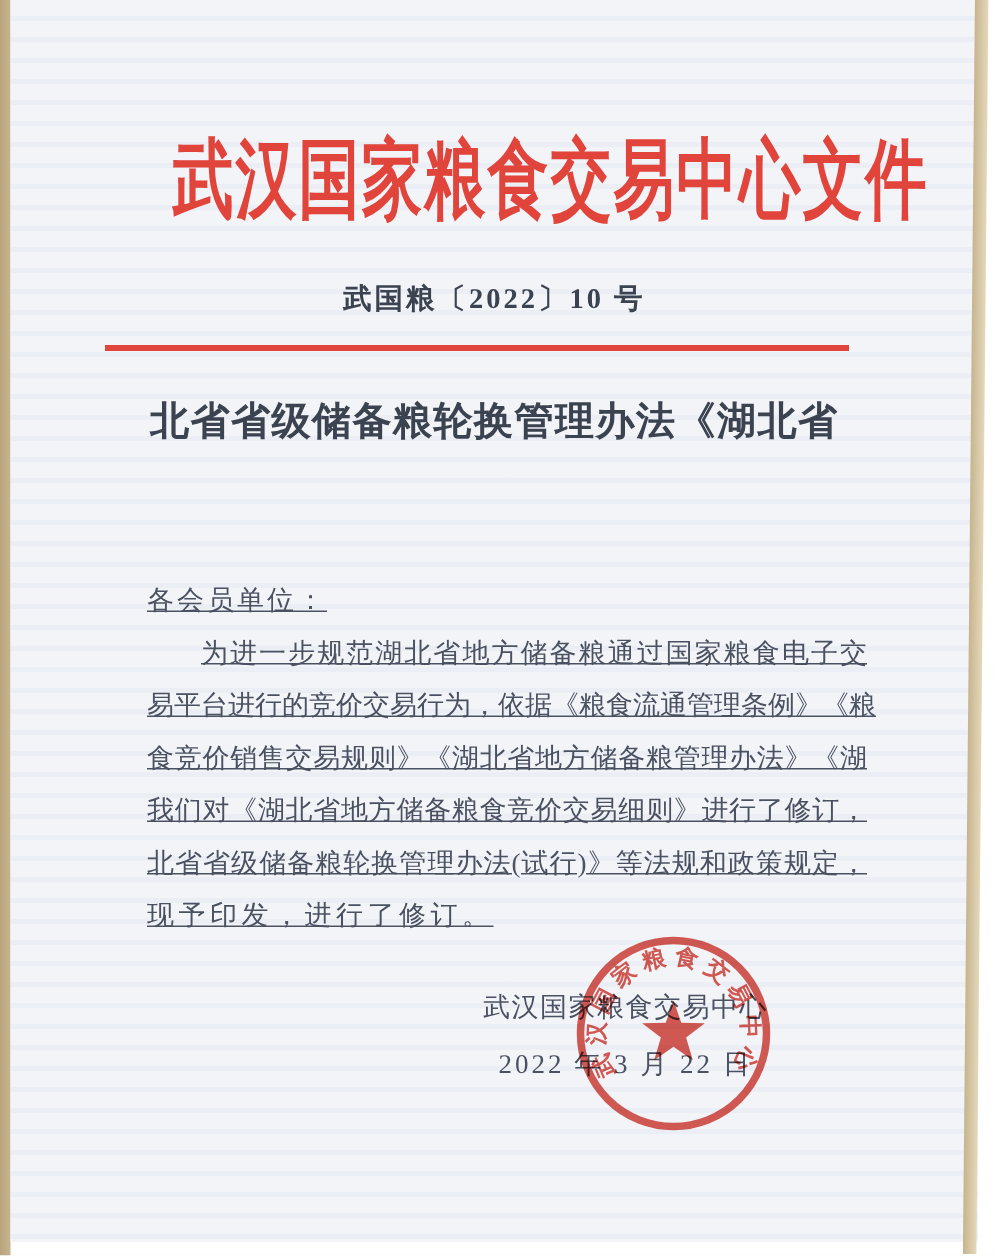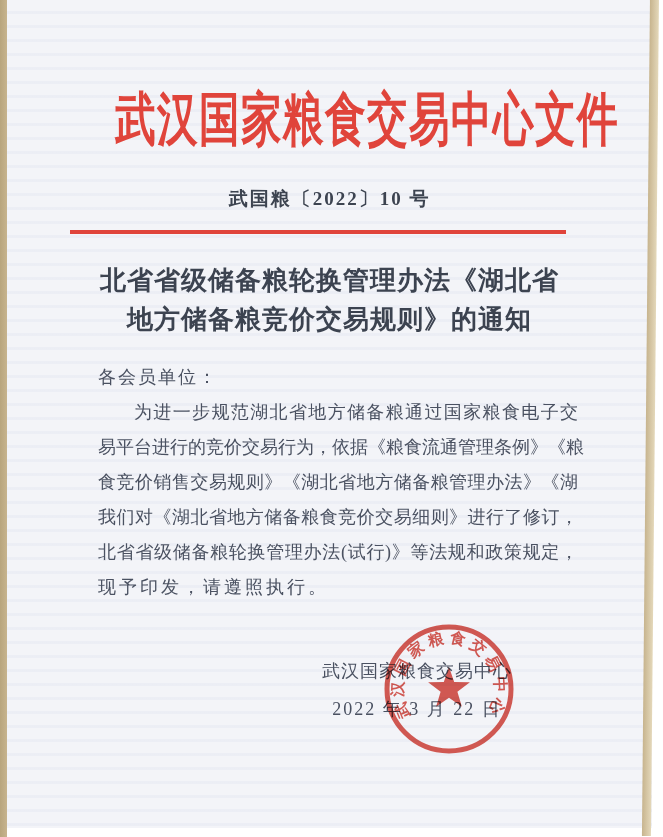--- a/index.html
+++ b/index.html
@@ -80,23 +80,24 @@
   .doc-title{
     position:absolute;left:0;top:261px;width:645px;
     text-align:center;
     color:var(--ink);
     font-weight:bold;
     font-size:26px;
     line-height:39px;
     letter-spacing:1px;
   }
   .body-block{
-    position:absolute;left:91px;top:360px;width:480px;
+    position:absolute;left:91px;top:383px;width:480px;
     color:var(--ink-light);
     font-size:18px;
+    text-decoration:underline;
   }
   .salutation{
     height:35px;line-height:35px;
     letter-spacing:2px;
     white-space:nowrap;
   }
   .para-line{
     height:35px;line-height:35px;
     text-align:justify;
     text-align-last:justify;
@@ -136,31 +137,30 @@
   <div class="masthead">
     <span class="squeeze">武汉国家粮食交易中心文件</span>
   </div>
 
   <div class="doc-number">武国粮〔2022〕10 号</div>
 
   <div class="red-rule"></div>
 
   <div class="doc-title">
     <div>北省省级储备粮轮换管理办法《湖北省</div>
-    <div>地方储备粮竞价交易规则》的通知</div>
   </div>
 
   <div class="body-block">
     <div class="salutation">各会员单位：</div>
     <div class="para-line first">为进一步规范湖北省地方储备粮通过国家粮食电子交</div>
     <div class="para-line">易平台进行的竞价交易行为，依据《粮食流通管理条例》《粮</div>
     <div class="para-line">食竞价销售交易规则》《湖北省地方储备粮管理办法》《湖</div>
     <div class="para-line">我们对《湖北省地方储备粮食竞价交易细则》进行了修订，</div>
     <div class="para-line">北省省级储备粮轮换管理办法(试行)》等法规和政策规定，</div>
-    <div class="para-line last">现予印发，请遵照执行。</div>
+    <div class="para-line last">现予印发，进行了修订。</div>
   </div>
 
   <div class="sign-block">
     <div class="sign-org">武汉国家粮食交易中心</div>
     <div class="sign-date">2022 年 3 月 22 日</div>
   </div>
 
   <svg class="seal" viewBox="0 0 160 160" xmlns="http://www.w3.org/2000/svg">
     <circle cx="80" cy="80" r="62" fill="none" stroke="#d6453c" stroke-width="5"></circle>
     <polygon fill="#d6453c" points="80,58 85.2,72.9 100.9,73.2 88.4,82.7 92.9,97.8 80,88.8 67.1,97.8 71.6,82.7 59.1,73.2 74.8,72.9"></polygon>

